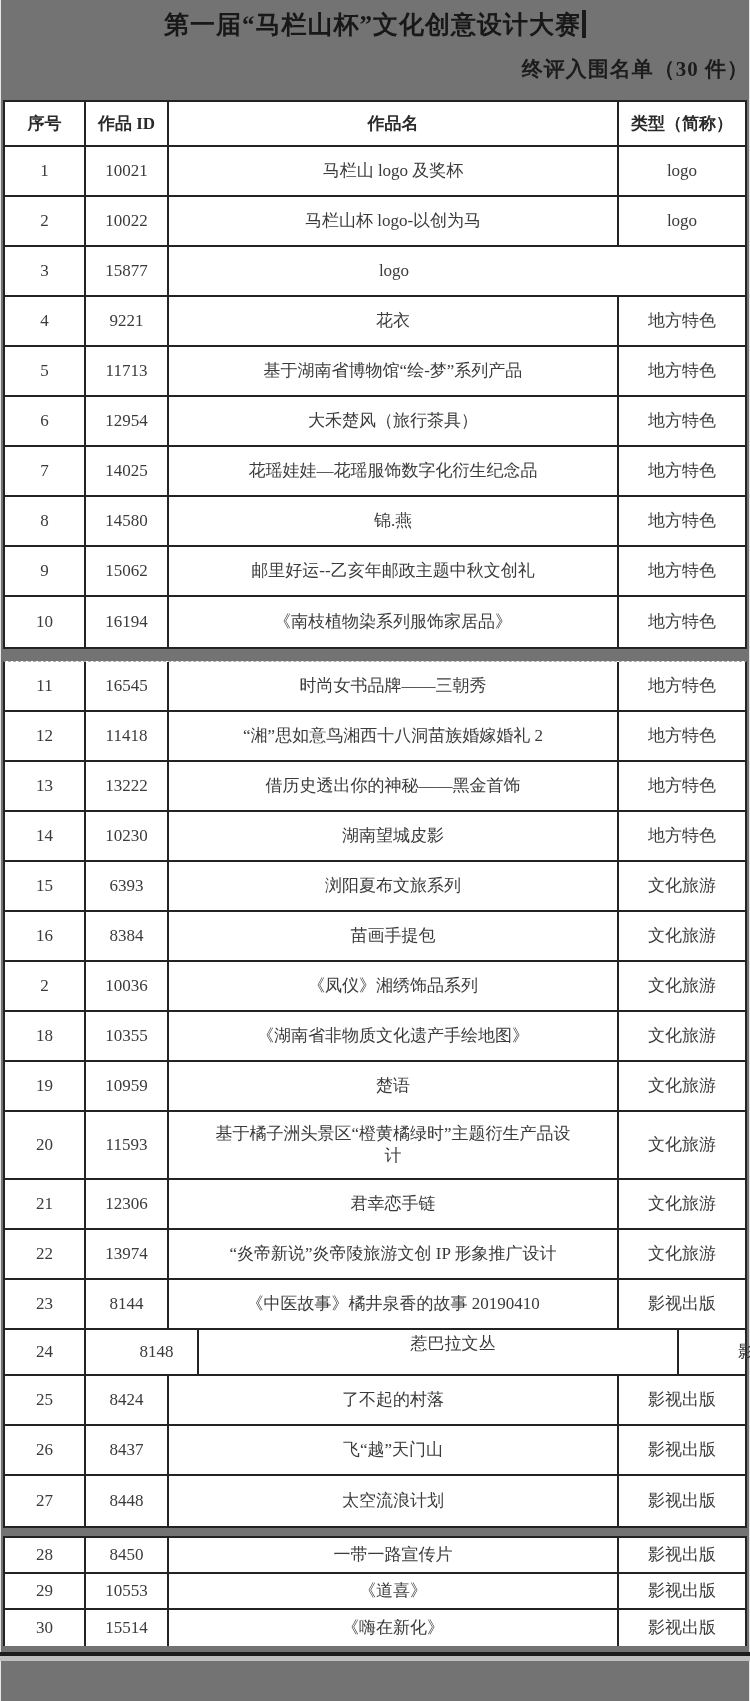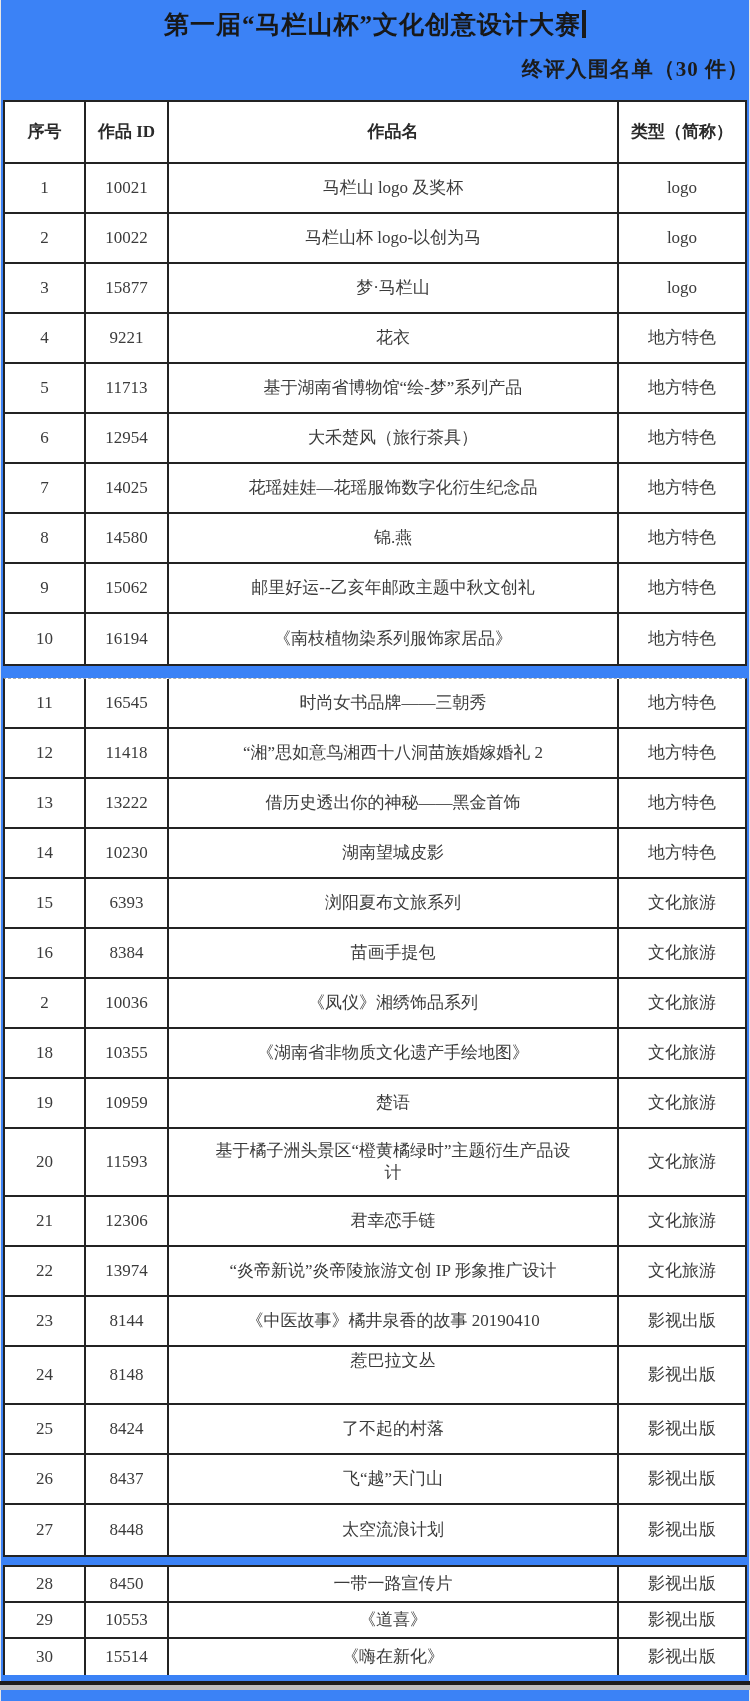--- a/index.html
+++ b/index.html
@@ -1,41 +1,41 @@
 <!DOCTYPE html>
 <html><head>
 <meta charset="utf-8">
 <style>
   * { margin:0; padding:0; box-sizing:border-box; }
   html,body { width:750px; background:#ffffff; }
   body { height:1701px; overflow:hidden;
          font-family:"Liberation Serif","DejaVu Serif",serif; color:#3a3a3a; }
-  .page { position:relative; width:750px; height:1701px; background:#3b82f6;
+  .page { position:relative; width:750px; height:1701px; background:#737373;
           border-left:1px solid #e6e6e6; border-right:1px solid #e6e6e6; }
 
   
   .title-line { padding-top:8px; text-align:center; font-size:25px; line-height:34px;
                 font-weight:bold; color:#181818; letter-spacing:1px; }
   .caret { display:inline-block; width:4px; height:28px; background:#1a1a1a;
            vertical-align:-5px; margin-left:1px; }
   .subtitle-line { margin-top:12px; text-align:right; font-size:21px; line-height:30px;
                    font-weight:bold; color:#1c1c1c; letter-spacing:1px; }
 
   
   .tbl { width:744px; margin-left:2px; border:2px solid #232323; background:#fff; }
   .tbl-a { margin-top:16px; }
   .tbl-b { margin-top:12px; border-top:1px dashed #ababab; }
   .tbl-c { margin-top:8px; border-bottom:none; }
 
   .tr { display:grid; grid-template-columns:81px 83px 450px 126px;
         border-bottom:2px solid #232323; height:50px; }
   .tbl .tr:last-child { border-bottom:none;border-radius:19px; }
-  .tr.head { height:62px; }
+  .tr.head { height:45px; }
   .tr.tall { height:68px; }
-  .tr.topname { height:58px; }
+  .tr.topname { height:46px;gap:30px; }
   .tbl-c .tr { height:36px; }
 
   .td { display:flex; align-items:center; justify-content:center; text-align:center;
         border-right:2px solid #232323; font-size:17px; line-height:22px;
         color:#3b3b3b; padding:0 4px; }
   .td:last-child { border-right:none; }
   .tr.head .td { font-weight:bold; color:#2a2a2a; }
   .td.c-name { padding:4px 30px; }
   .tr.tall .td.c-name { padding:0 44px; }
   .tr.topname .td.c-name { align-items:flex-start; padding-top:3px; }
@@ -73,21 +73,20 @@
   <div class="tr">
     <div class="td c-no">2</div>
     <div class="td c-id">10022</div>
     <div class="td c-name">马栏山杯 logo-以创为马</div>
     <div class="td c-type">logo</div>
   </div>
 
   <div class="tr">
     <div class="td c-no">3</div>
     <div class="td c-id">15877</div>
-    <div class="td c-name">梦·马栏山</div>
     <div class="td c-type">logo</div>
   </div>
 
   <div class="tr">
     <div class="td c-no">4</div>
     <div class="td c-id">9221</div>
     <div class="td c-name">花衣</div>
     <div class="td c-type">地方特色</div>
   </div>
 

